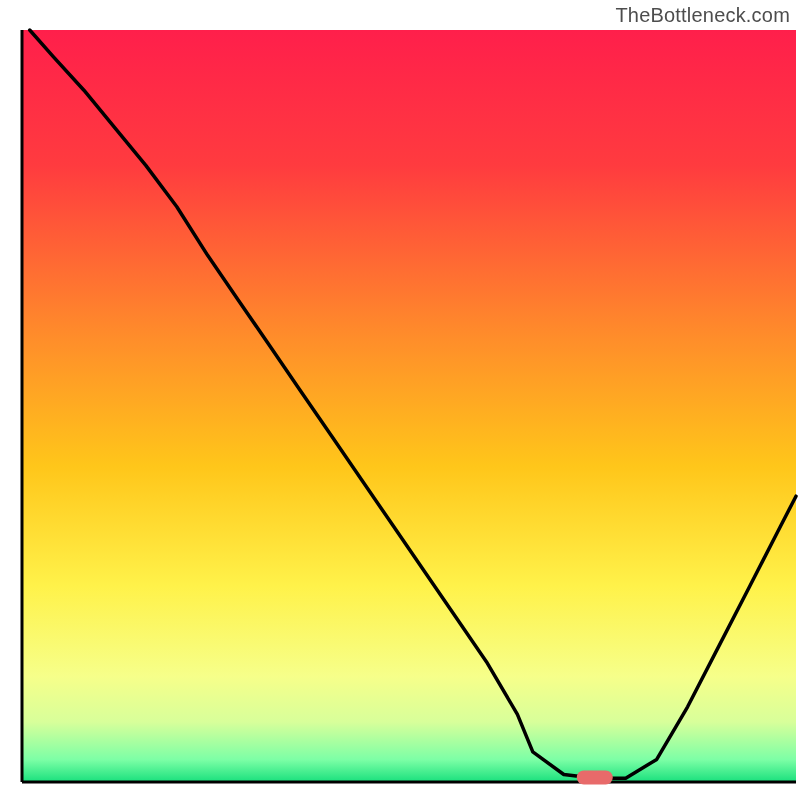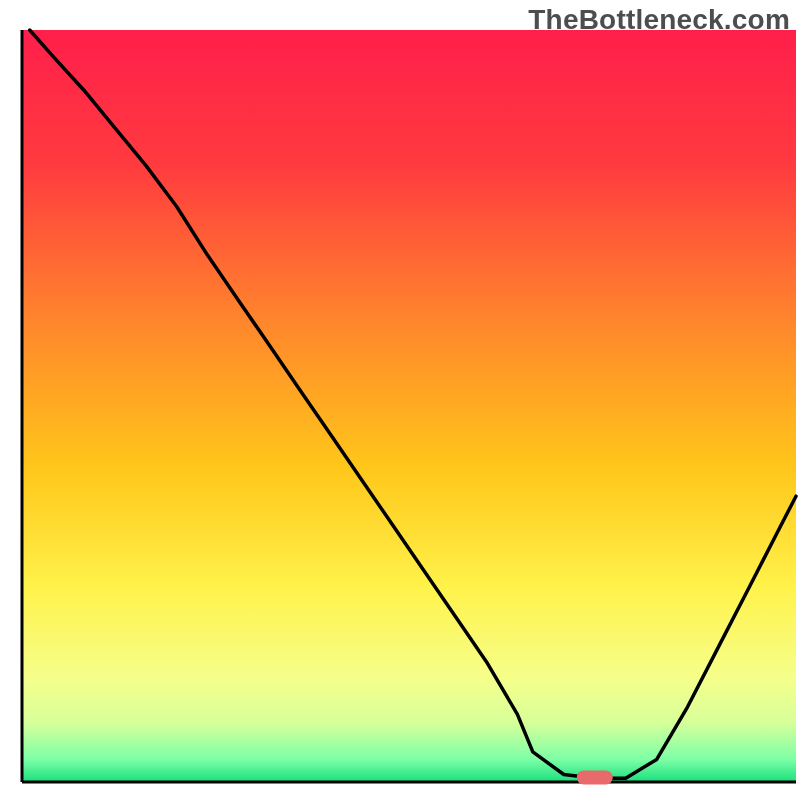--- a/index.html
+++ b/index.html
@@ -8,22 +8,22 @@
     width: 800px;
     height: 800px;
     background: #ffffff;
     font-family: Arial, Helvetica, sans-serif;
     overflow: hidden;
   }
   .watermark {
     position: absolute;
     top: 4px;
     right: 10px;
-    font-size: 28px;
-    font-weight: 700;
+    font-size: 20px;
+    font-weight: 400;
     color: #4d4d4d;
     letter-spacing: 0.2px;
   }
   .chart-wrap {
     position: absolute;
     left: 0;
     top: 0;
     width: 800px;
     height: 800px;
   }

